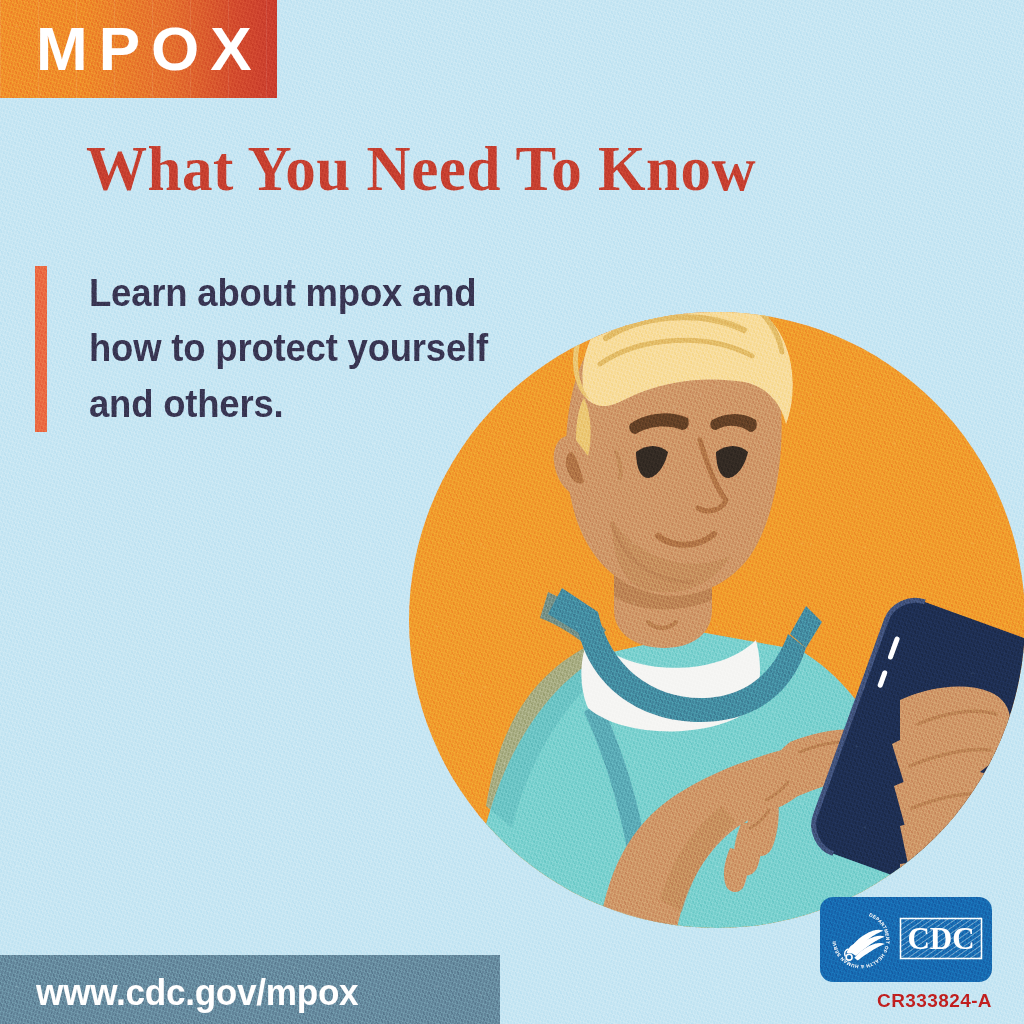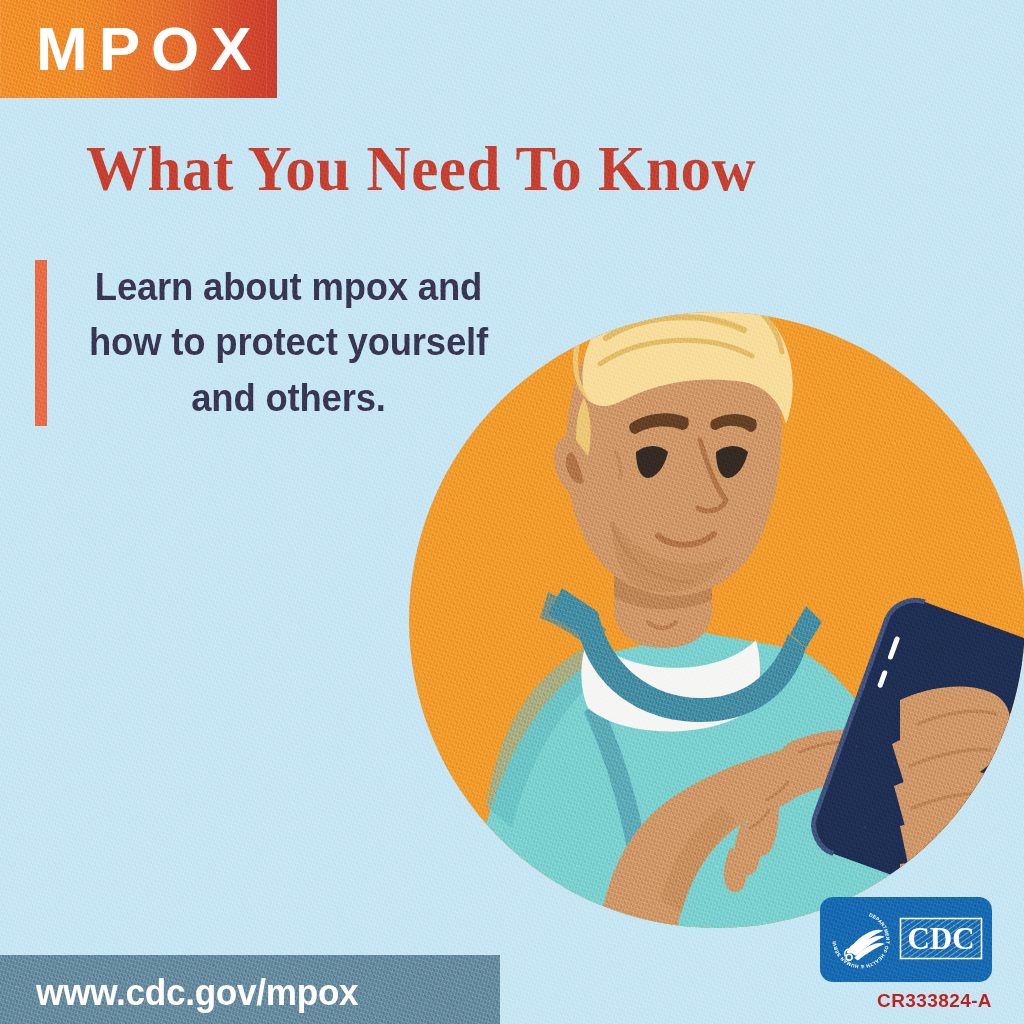--- a/index.html
+++ b/index.html
@@ -96,25 +96,24 @@
     letter-spacing: .5px;
     transform: scaleX(.97);
     transform-origin: left center;
     z-index: 20;
   }
 
   
   #subhead-block {
     position: absolute;
     left: 35px;
-    top: 260px;
+    top: 266px;
     display: flex;
     align-items: flex-start;
     z-index: 20;
-    text-align: center;
   }
   #subhead-rule {
     width: 12px;
     height: 166px;
     background: #e8603c;
     flex: none;
   }
   #subhead-text {
     margin-left: 42px;
     color: #33304a;

